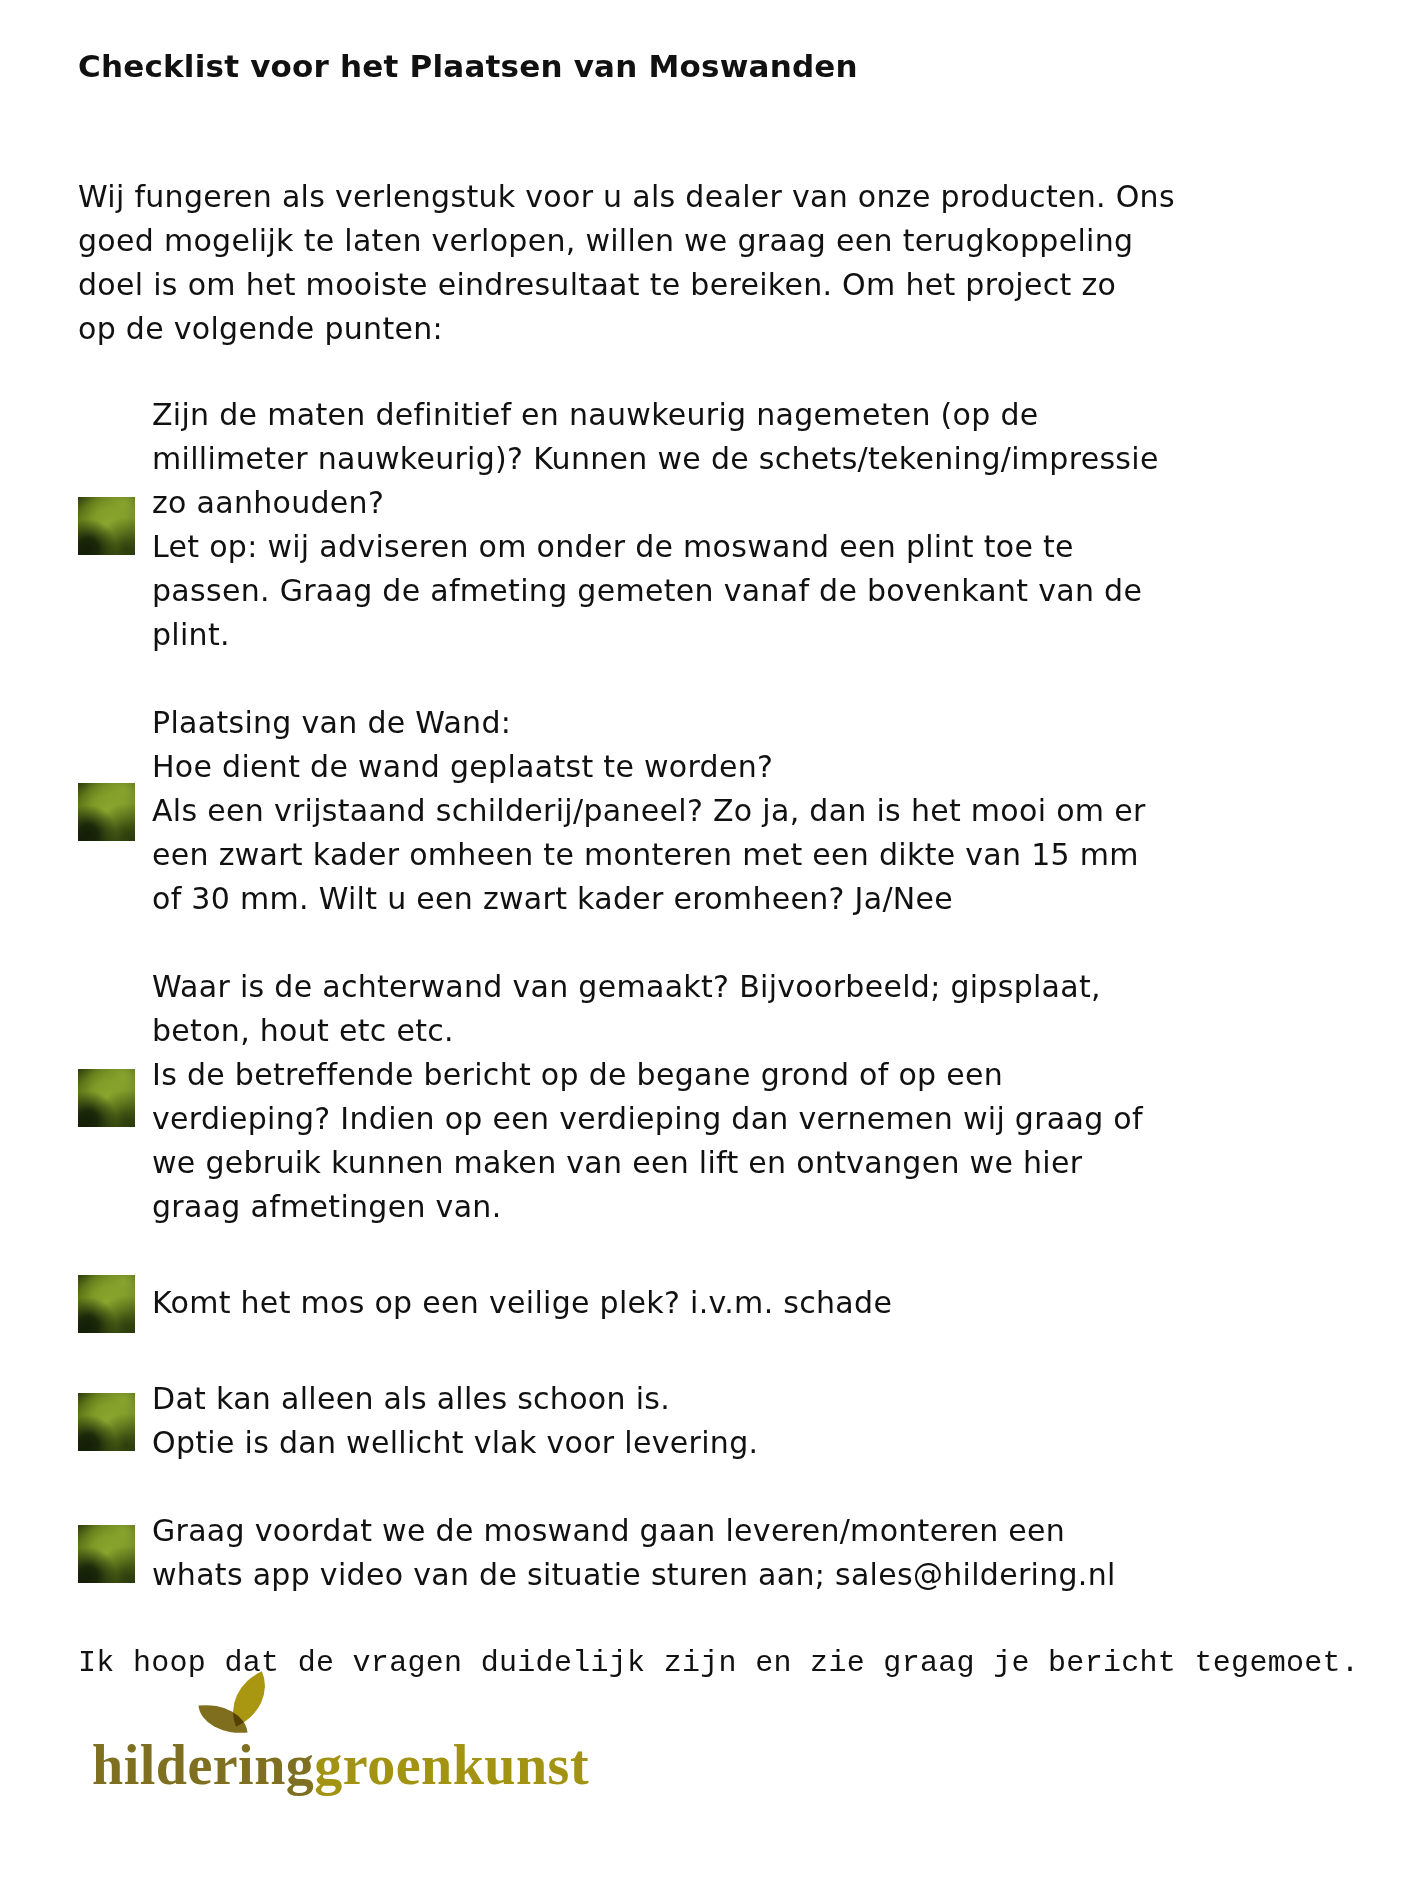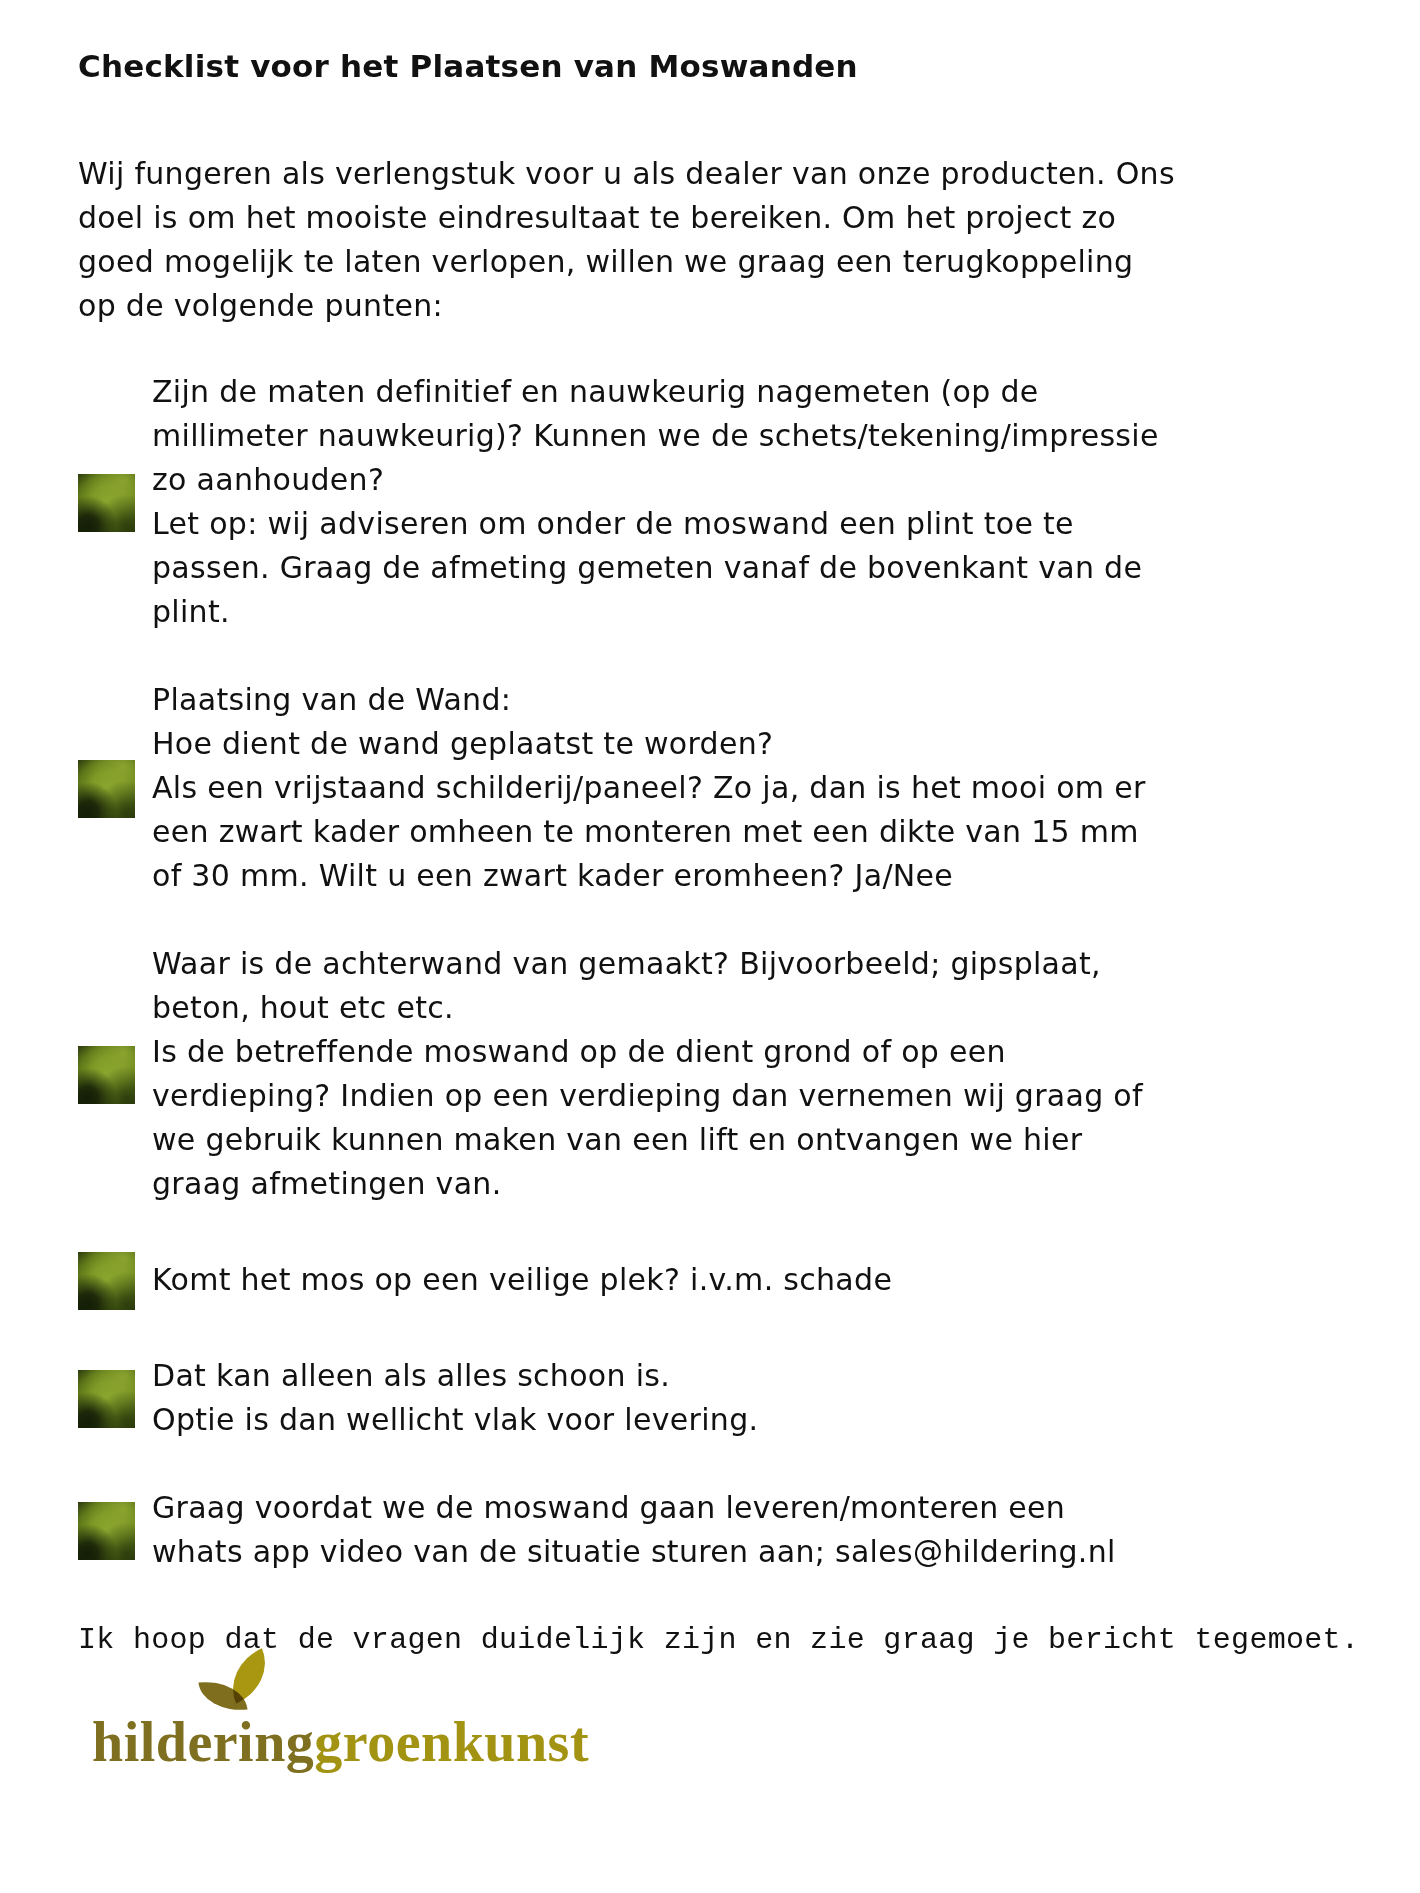--- a/index.html
+++ b/index.html
@@ -16,21 +16,21 @@
     overflow: hidden;
     position: relative;
   }
   .title {
     font-size: 31px;
     font-weight: bold;
     line-height: 44px;
     margin: 0;
     letter-spacing: 0.2px;
   }
-  .intro { margin-top: 64px; }
+  .intro { margin-top: 87px; }
   .line { line-height: 44px; white-space: nowrap; }
   .checklist { margin-top: 42px; }
   .item {
     display: flex;
     align-items: center;
     margin-bottom: 44px;
   }
   .moss {
     flex: none;
     width: 57px;
@@ -84,22 +84,22 @@
 </style>
 </head>
 <body>
 
 <div class="page">
 
   <h1 class="title">Checklist voor het Plaatsen van Moswanden</h1>
 
   <div class="intro">
     <div class="line">Wij fungeren als verlengstuk voor u als dealer van onze producten. Ons</div>
+    <div class="line">goed mogelijk te laten verlopen, willen we graag een terugkoppeling</div>
     <div class="line">doel is om het mooiste eindresultaat te bereiken. Om het project zo</div>
-    <div class="line">goed mogelijk te laten verlopen, willen we graag een terugkoppeling</div>
     <div class="line">op de volgende punten:</div>
   </div>
 
   <div class="checklist">
 
     <div class="item">
       <div class="moss"></div>
       <div class="item-text">
         <div class="line">Zijn de maten definitief en nauwkeurig nagemeten (op de</div>
         <div class="line">millimeter nauwkeurig)? Kunnen we de schets/tekening/impressie</div>
@@ -119,21 +119,21 @@
         <div class="line">een zwart kader omheen te monteren met een dikte van 15 mm</div>
         <div class="line">of 30 mm. Wilt u een zwart kader eromheen? Ja/Nee</div>
       </div>
     </div>
 
     <div class="item">
       <div class="moss"></div>
       <div class="item-text">
         <div class="line">Waar is de achterwand van gemaakt? Bijvoorbeeld; gipsplaat,</div>
         <div class="line">beton, hout etc etc.</div>
-        <div class="line">Is de betreffende moswand op de dient grond of op een</div>
+        <div class="line">Is de betreffende bericht op de begane grond of op een</div>
         <div class="line">verdieping? Indien op een verdieping dan vernemen wij graag of</div>
         <div class="line">we gebruik kunnen maken van een lift en ontvangen we hier</div>
         <div class="line">graag afmetingen van.</div>
       </div>
     </div>
 
     <div class="item">
       <div class="moss"></div>
       <div class="item-text">
         <div class="line">Komt het mos op een veilige plek? i.v.m. schade</div>

